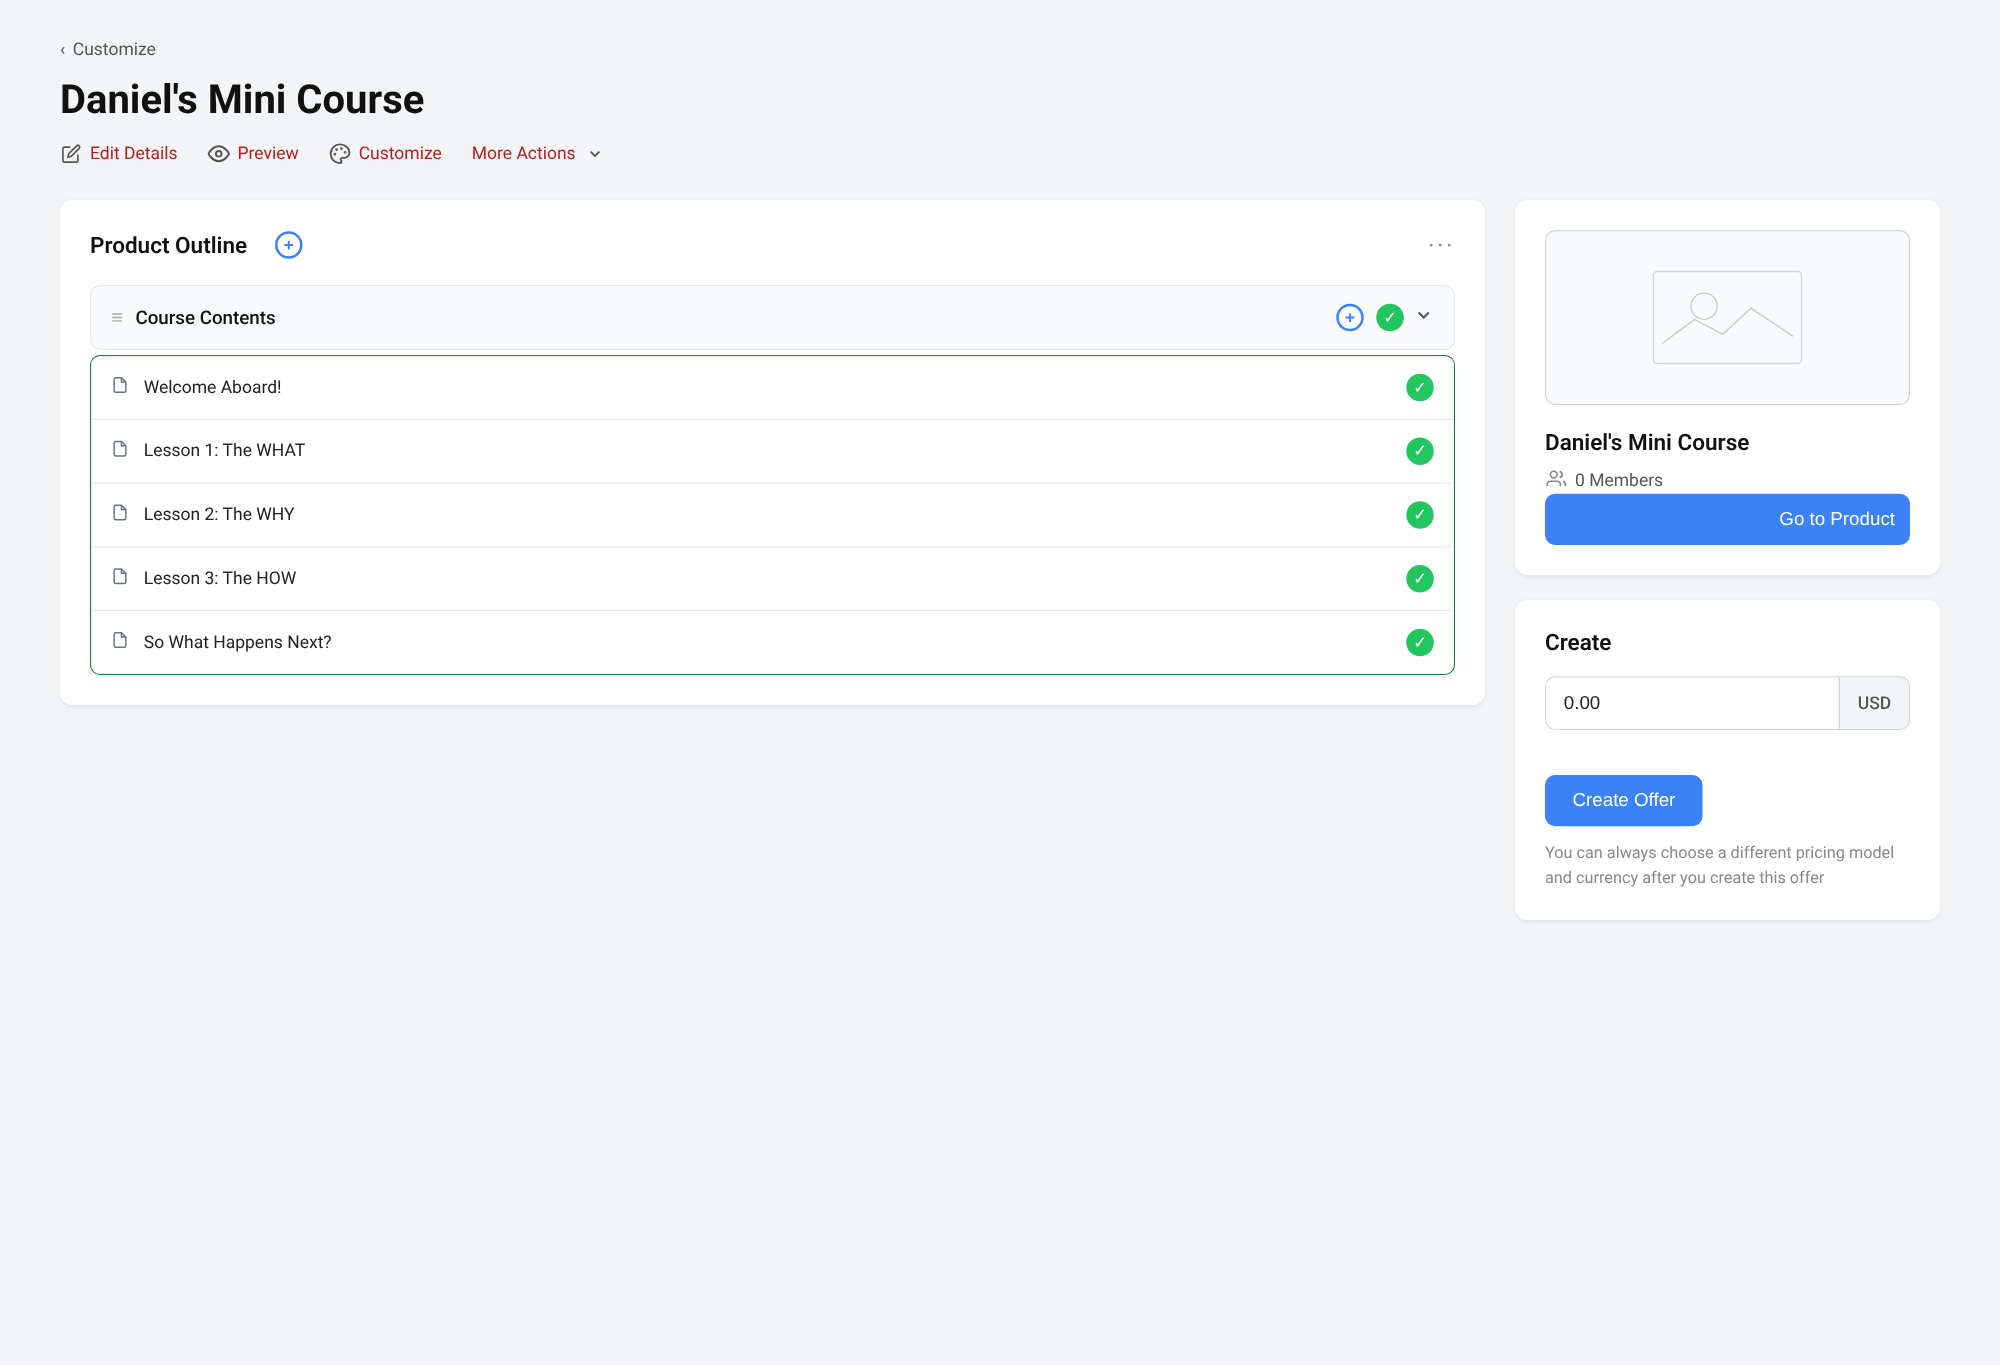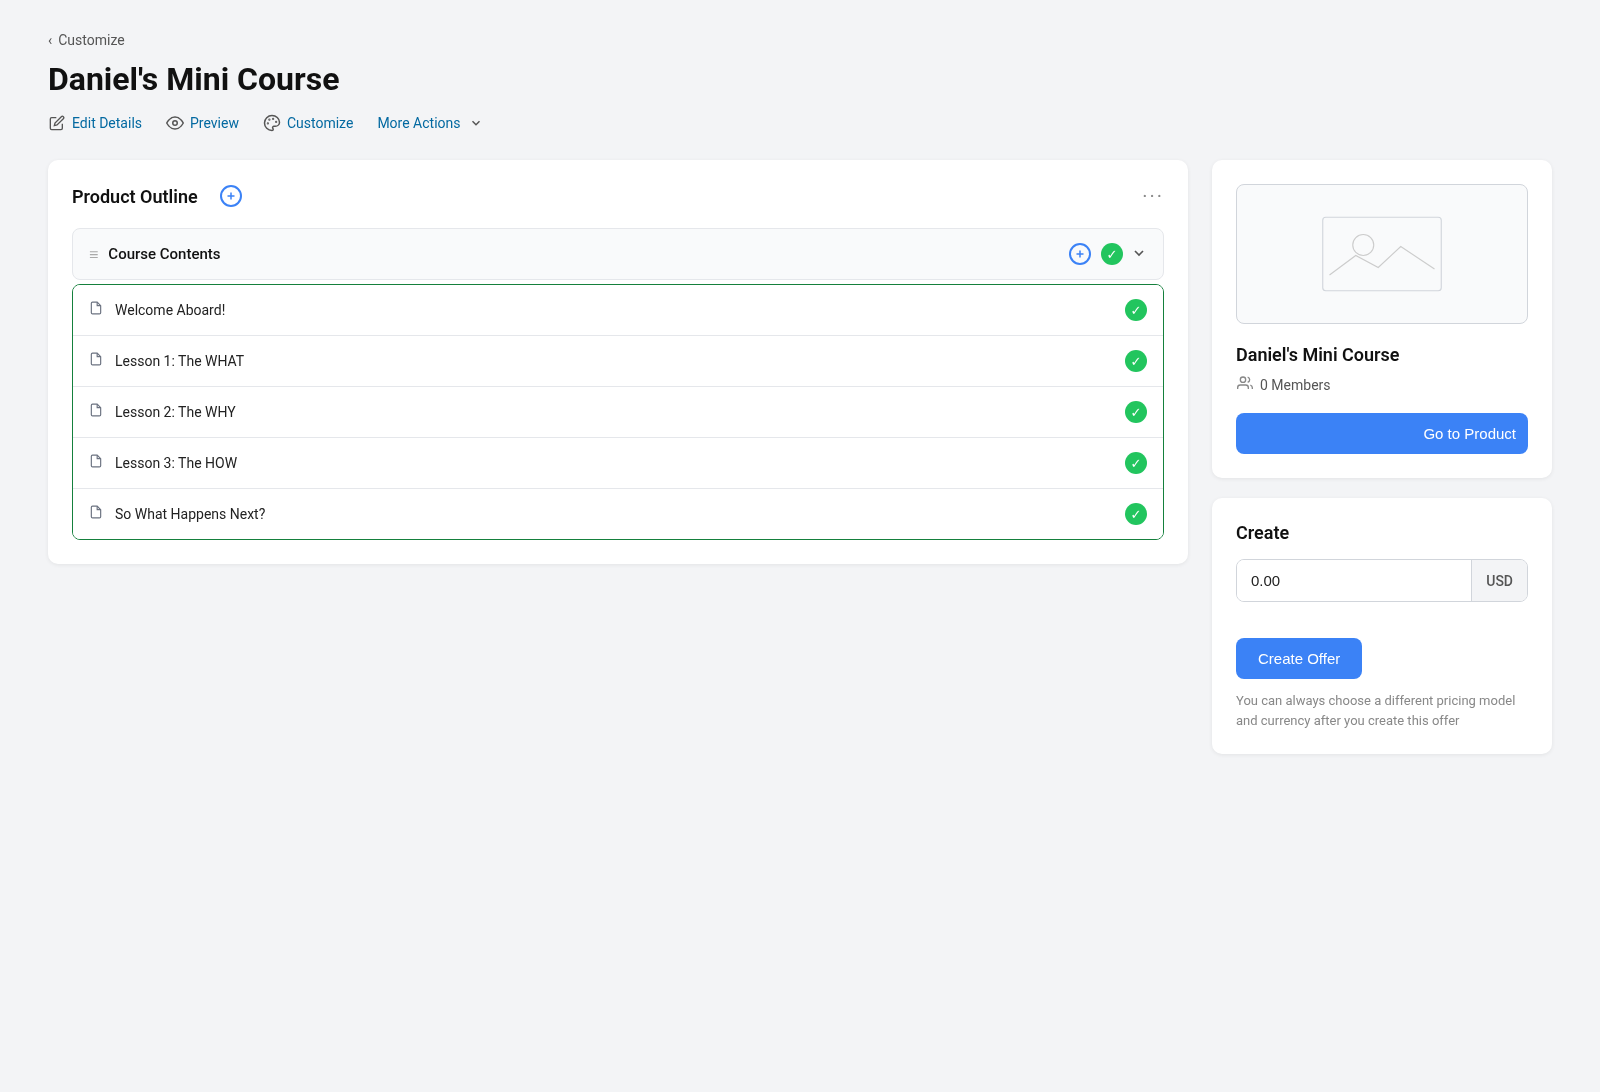--- a/index.html
+++ b/index.html
@@ -28,21 +28,21 @@
       display: flex;
       align-items: center;
       gap: 24px;
       margin-bottom: 28px;
     }
     .toolbar-item {
       display: flex;
       align-items: center;
       gap: 6px;
       font-size: 14px;
-      color: #0369a1;
+      color: #b91c1c;
       cursor: pointer;
     }
     .toolbar-icon {
       width: 18px;
       height: 18px;
       display: flex;
       align-items: center;
       justify-content: center;
       color: #555;
     }
@@ -188,21 +188,20 @@
       font-size: 18px;
       font-weight: 600;
       margin-bottom: 10px;
     }
     .members-row {
       display: flex;
       align-items: center;
       gap: 6px;
       color: #555;
       font-size: 14px;
-      margin-bottom: 18px;
     }
     .members-icon {
       font-size: 16px;
       color: #888;
     }
     .btn-primary {
       width: 100%;
       background: #3b82f6;
       color: white;
       border: none;

